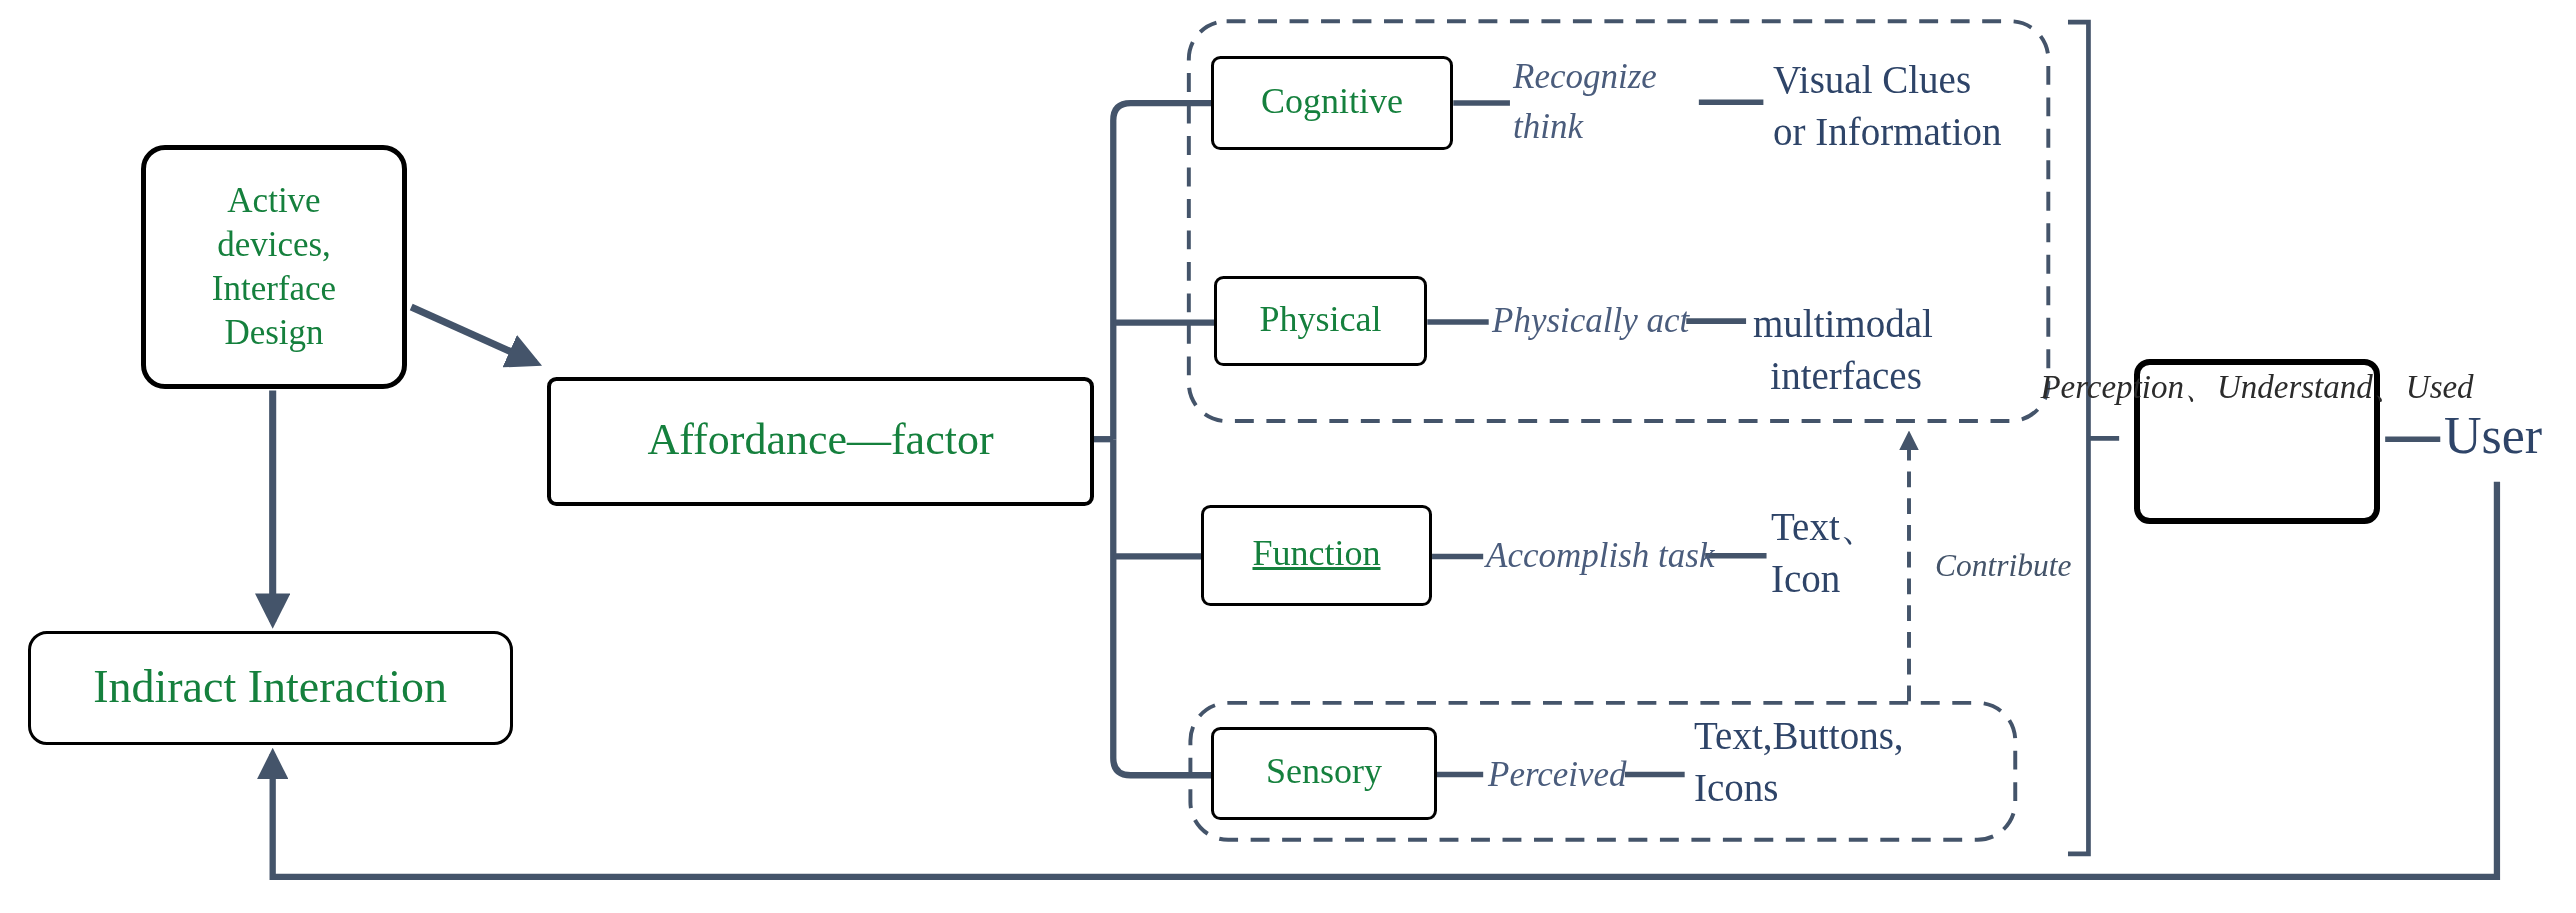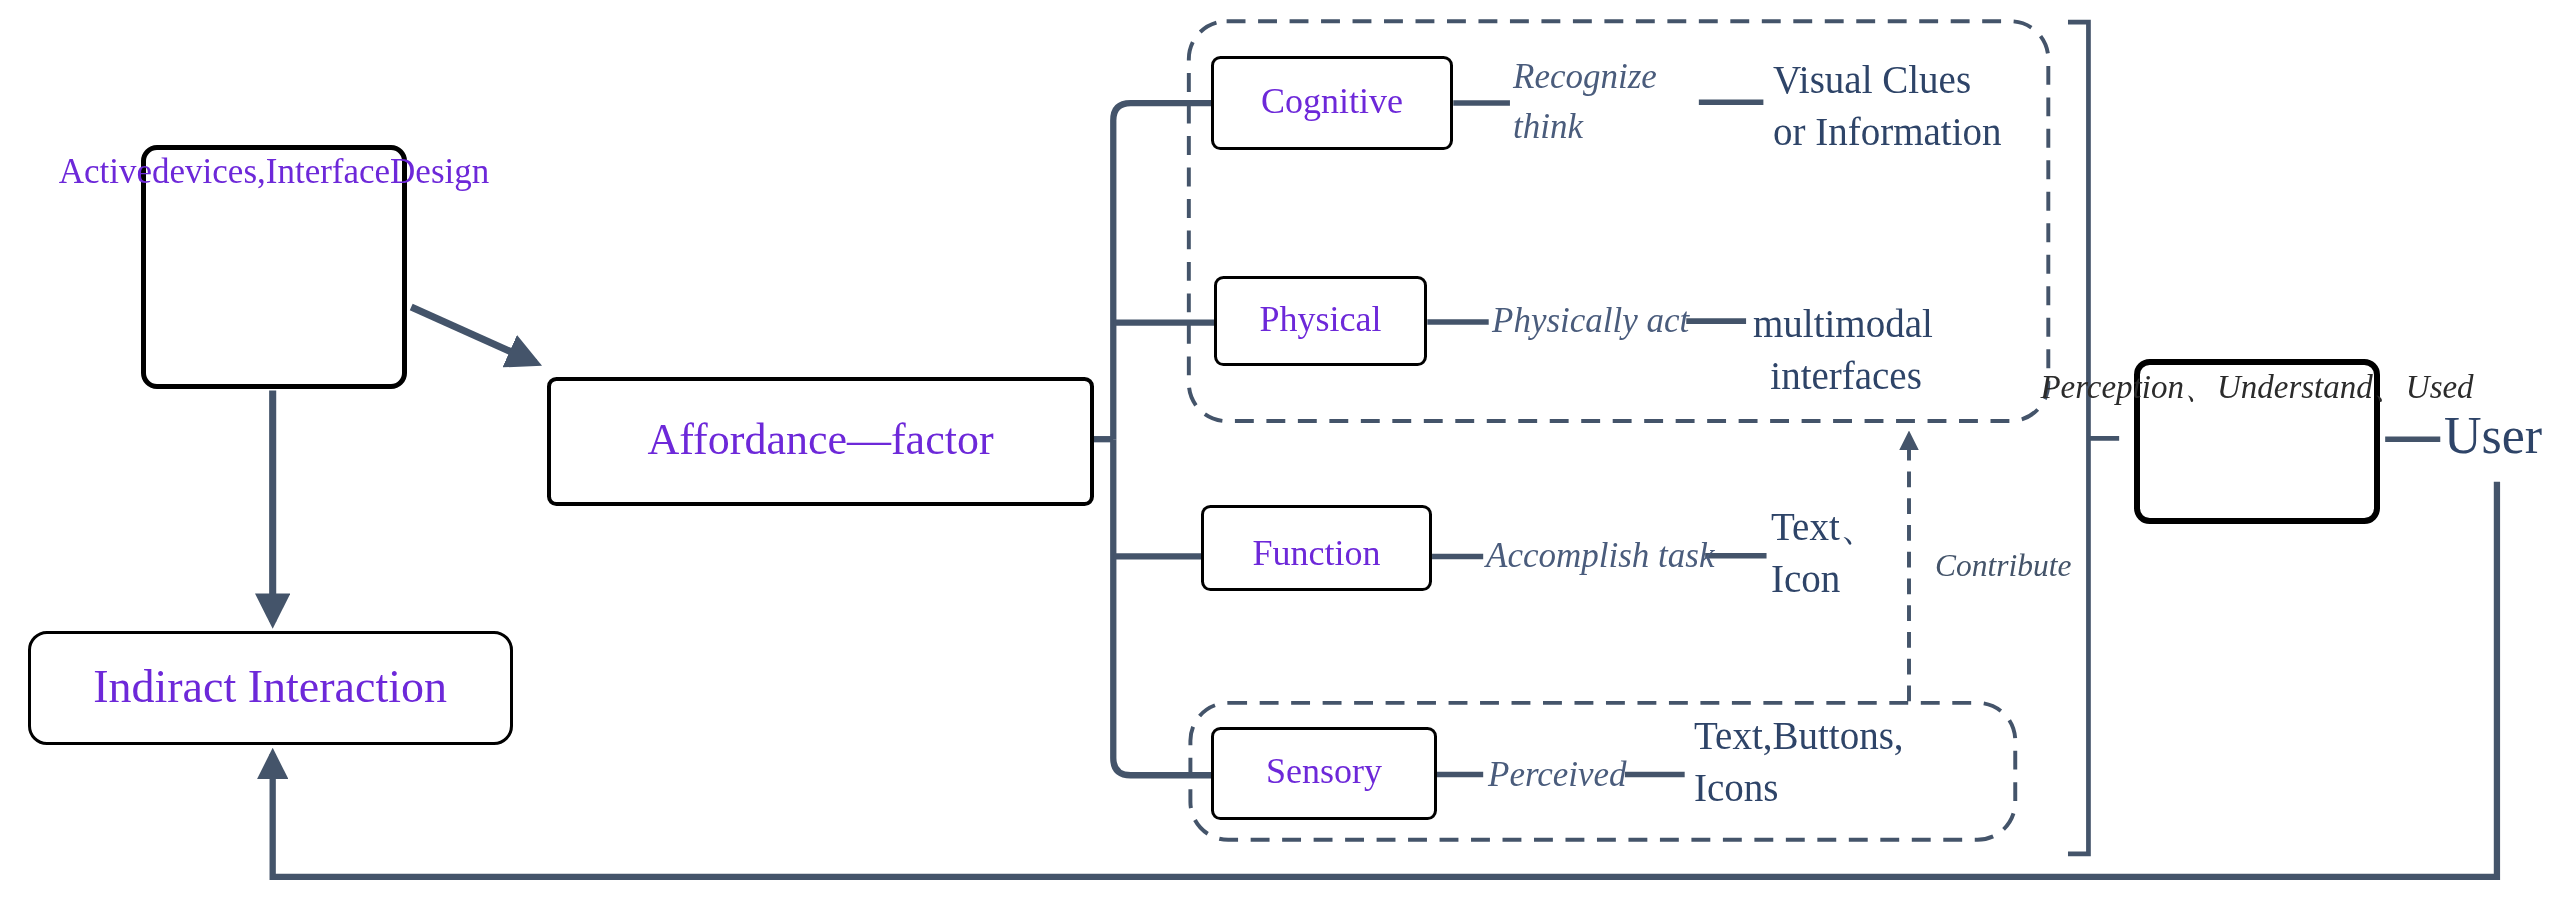--- a/index.html
+++ b/index.html
@@ -9,44 +9,44 @@
     background:#ffffff;
     font-family:"Liberation Serif","DejaVu Serif",serif;
     overflow:hidden;
   }
   .stage svg{position:absolute;left:0;top:0;}
   .node{
     position:absolute;
     background:#ffffff;
     border:3.9px solid #000000;
     border-radius:9.4px;
-    color:#6d28d9;
+    color:#15803d;
     text-align:center;
     box-sizing:border-box;
   }
   .active-box{
     left:141px;top:145px;width:266px;height:244px;
-    border-width:5.5px;border-radius:16px;
+    border-width:5.5px;border-radius:24px;
     font-size:35px;line-height:44px;
-    display:flex;flex-direction:row;justify-content:center;
+    display:flex;flex-direction:column;justify-content:center;
   }
   .indirect-box{
     left:27.6px;top:631px;width:485px;height:114px;
     border-width:3.9px;border-radius:19px;
     font-size:46px;line-height:105px;
   }
   .affordance-box{
     left:547px;top:377px;width:547px;height:129px;
     border-width:4.7px;border-radius:9.4px;
     font-size:44px;line-height:118px;
   }
   .cat-box{font-size:36px;}
   .cognitive-box{left:1211px;top:56px;width:242px;height:94px;line-height:85px;}
   .physical-box{left:1214px;top:276px;width:213px;height:90px;line-height:80px;}
-  .function-box{left:1201px;top:505px;width:231px;height:86px;line-height:91px;}
+  .function-box{left:1201px;top:505px;width:231px;height:101px;line-height:91px;text-decoration:underline;}
   .sensory-box{left:1211px;top:727px;width:226px;height:93px;line-height:83px;}
   .action-label{
     position:absolute;
     font-style:italic;
     font-size:35px;line-height:50px;
     color:#4a5c7c;
     white-space:nowrap;
   }
   .result-text{
     position:absolute;

